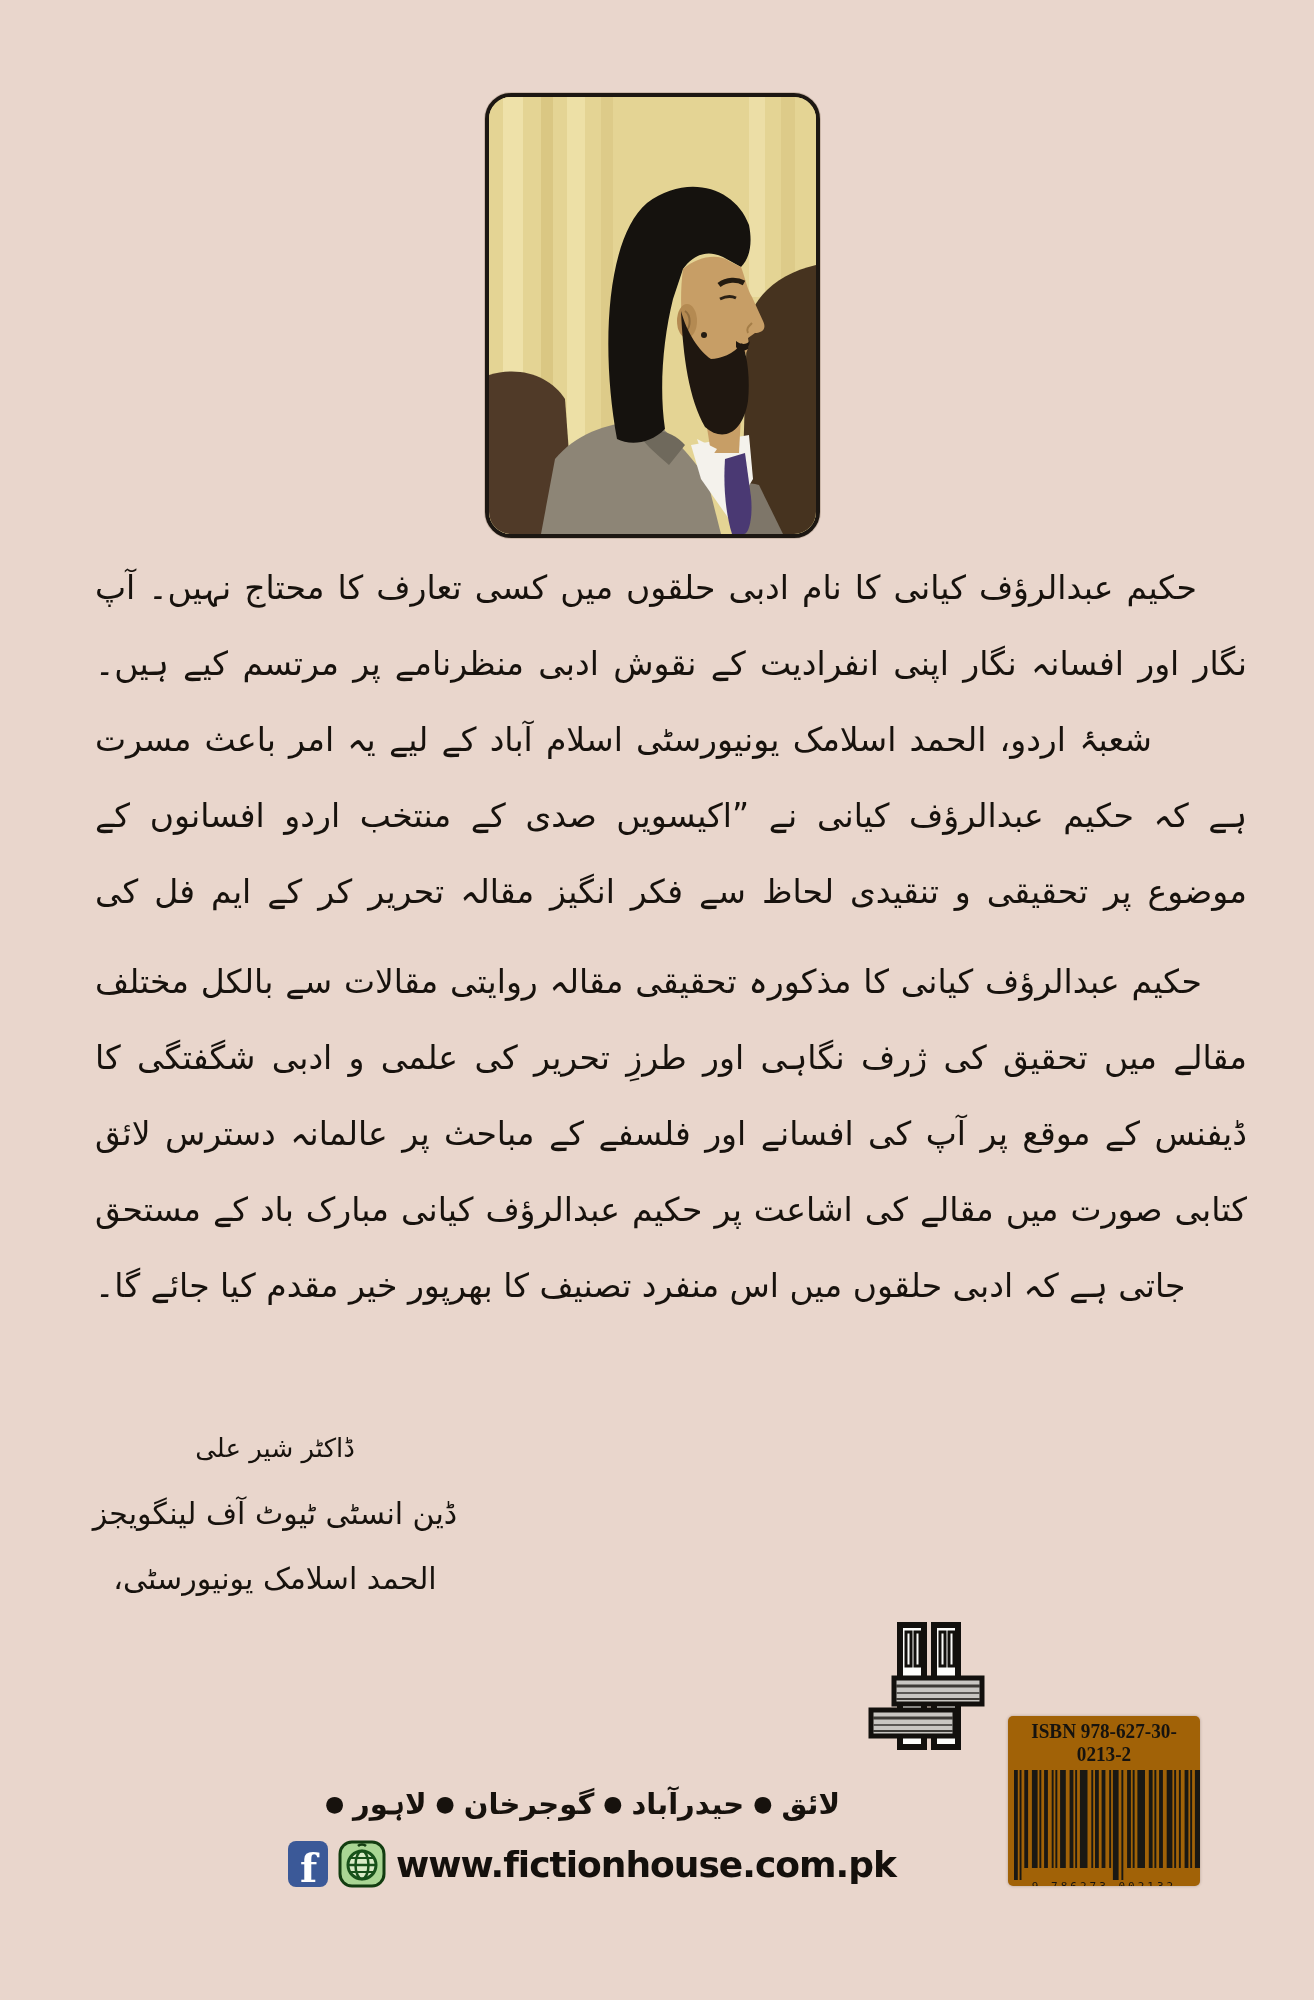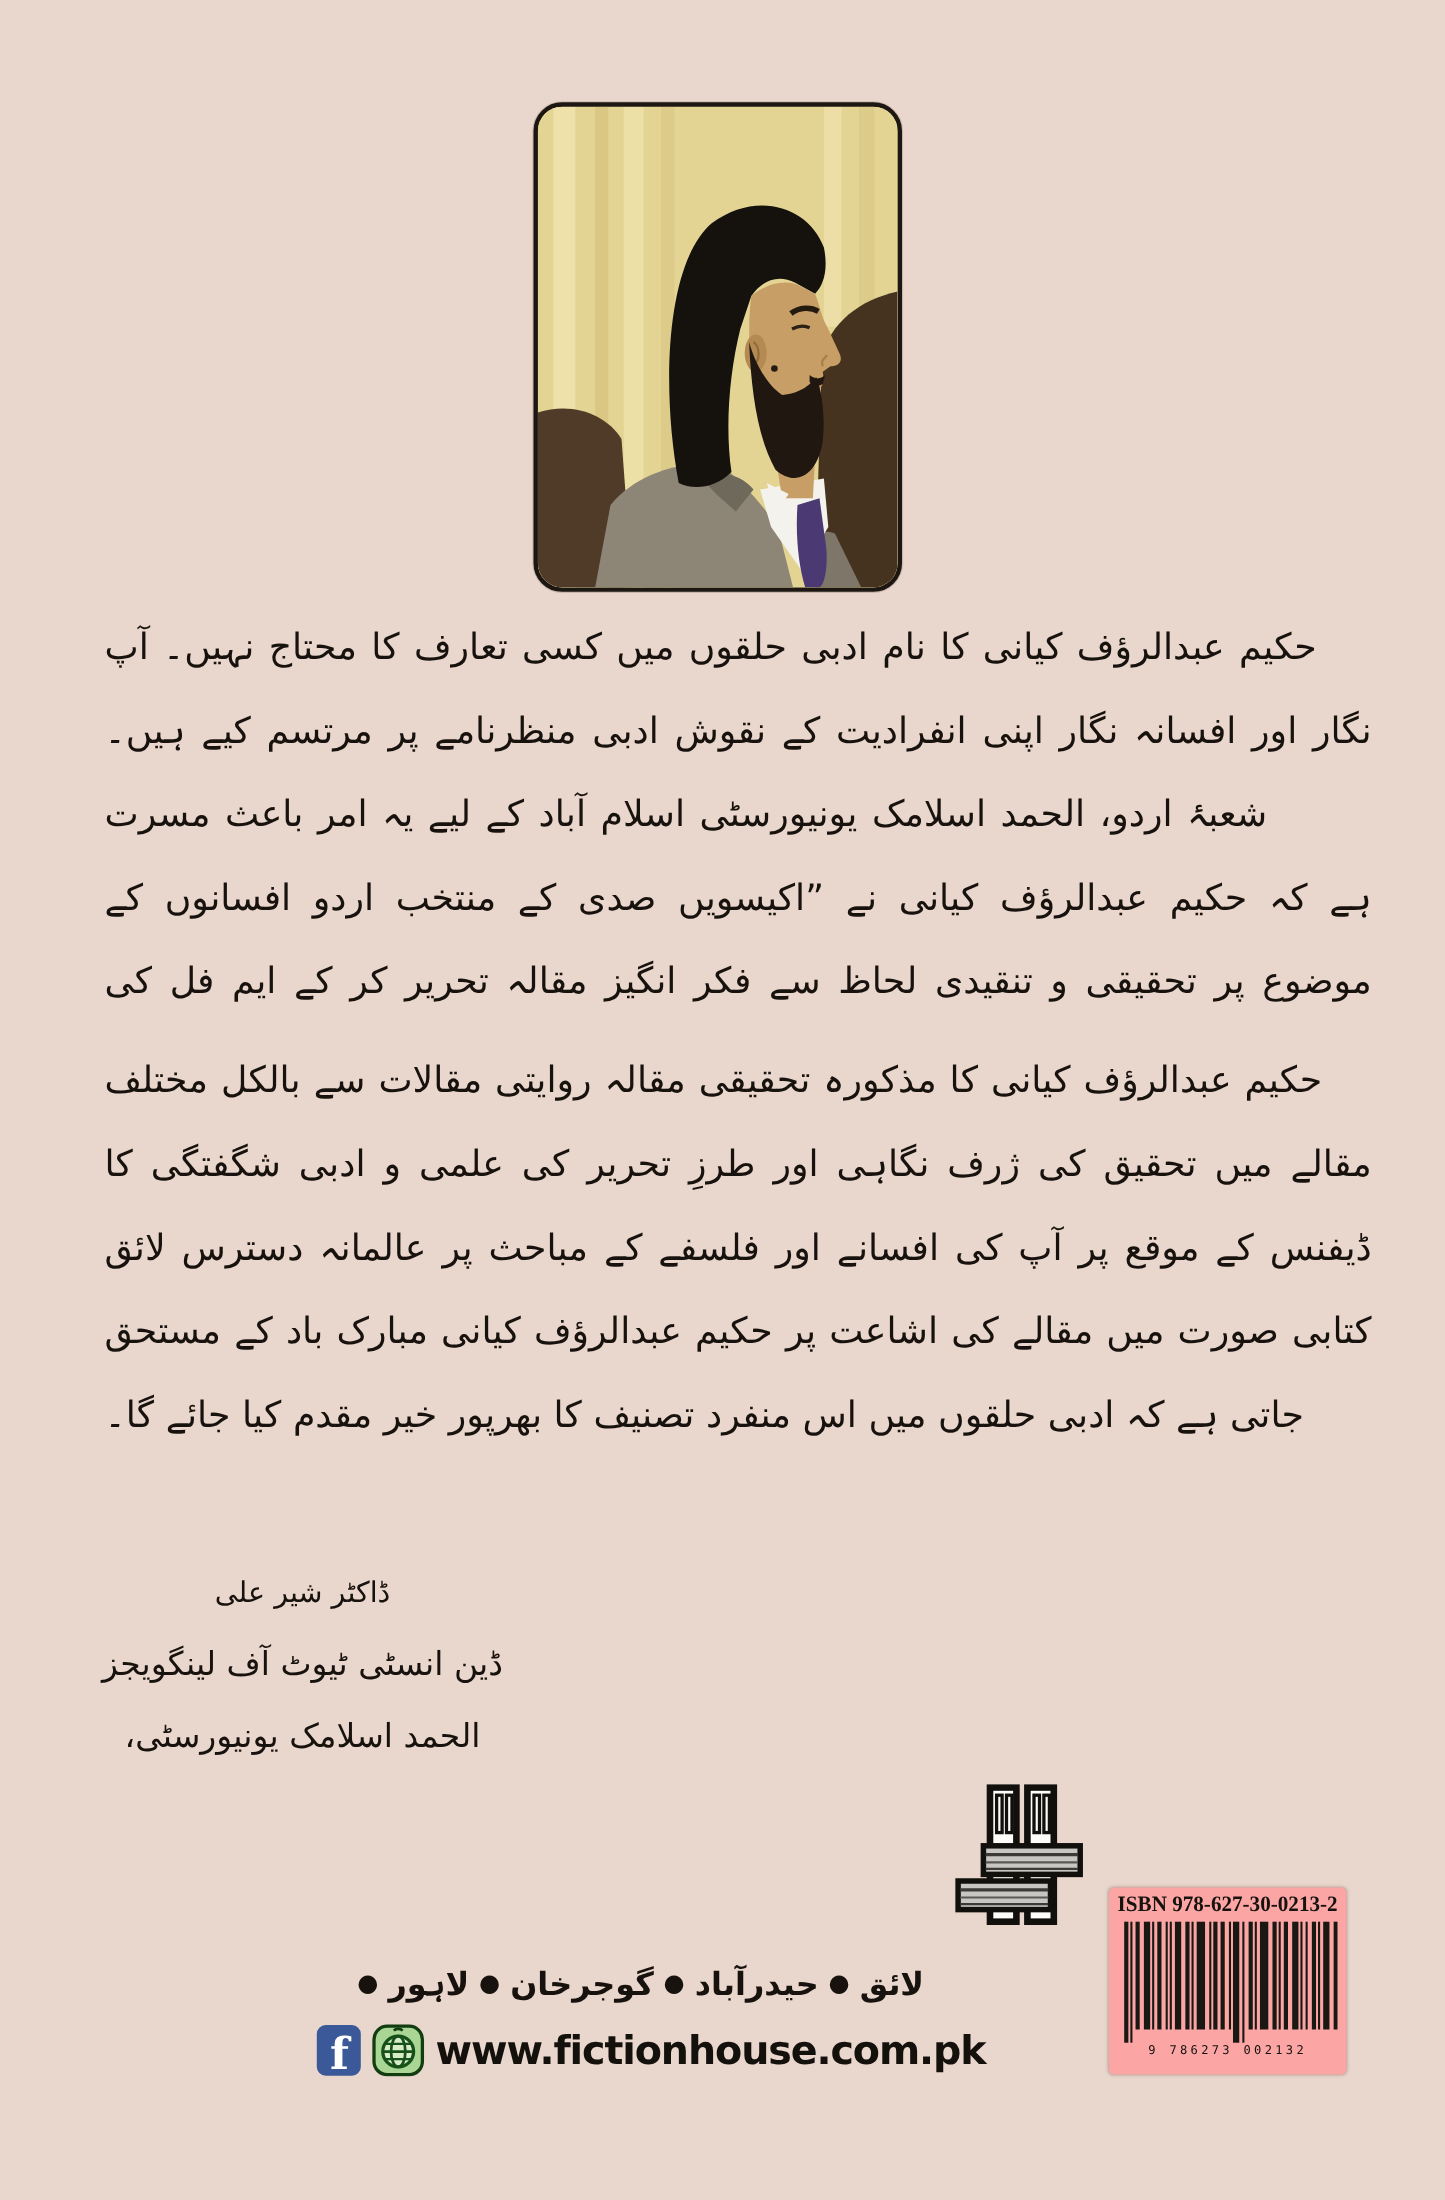--- a/index.html
+++ b/index.html
@@ -62,22 +62,22 @@
     font-family:"DejaVu Sans",sans-serif;
   }
   .fb-badge{
     width:40px;height:46px;border-radius:8px;
     display:flex;align-items:flex-end;justify-content:center;
     color:#fff;font-size:40px;font-weight:bold;line-height:0.95;
     font-family:"DejaVu Serif",serif;
   }
   
   .isbn-box{
-    position:absolute;left:1008px;top:1716px;width:216px;height:170px;
-    background:#fca5a5;border-radius:5px;box-shadow:0 0 3px rgba(70,50,40,.35);
+    position:absolute;left:1008px;top:1716px;width:192px;height:170px;
+    background:#a16207;border-radius:5px;box-shadow:0 0 3px rgba(70,50,40,.35);
     overflow:hidden;
   }
   .isbn-label{
     margin-top:4px;text-align:center;
     font-family:"Liberation Serif",serif;font-weight:bold;
     font-size:20px;letter-spacing:0px;color:#16130f;
     transform:scaleX(0.96);
   }
   .barcode-svg{display:block;margin:2px auto 0 auto;}
   .ean-digits{

